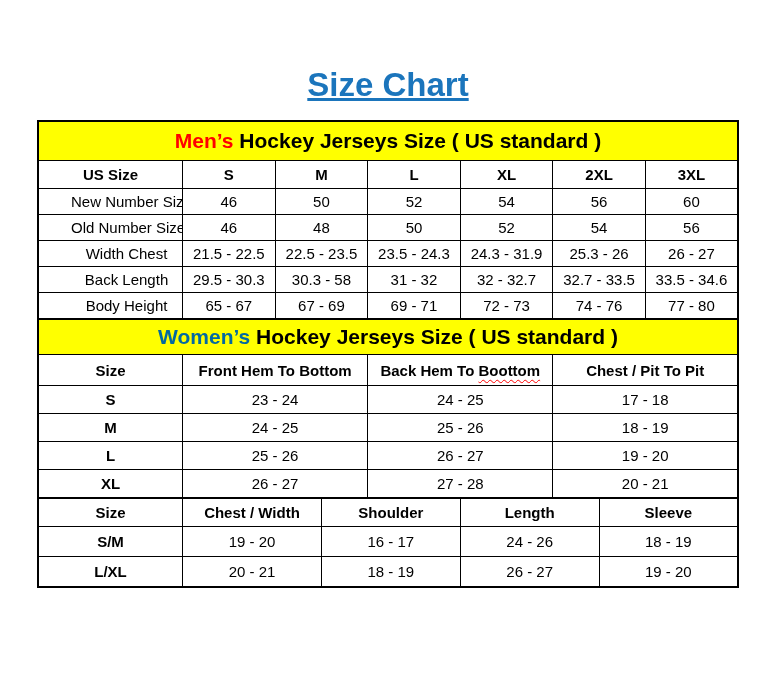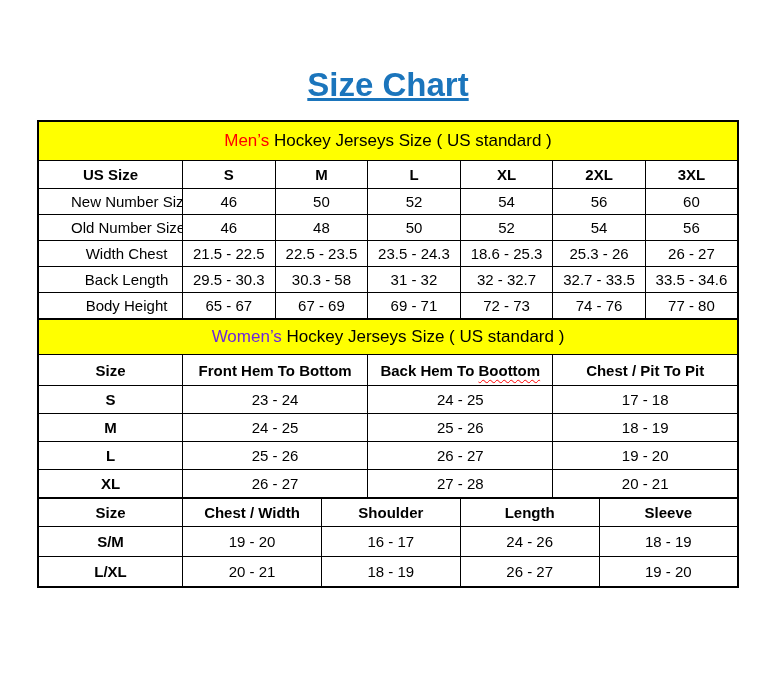--- a/index.html
+++ b/index.html
@@ -30,21 +30,21 @@
   .tbl th, .tbl td {
     border: 1.5px solid #000;
     text-align: center;
     vertical-align: middle;
     padding: 0;
     font-size: 15px;
     overflow: hidden;
     white-space: nowrap;
   }
 
-  .tbl thead tr.banner th { font-weight: normal; font-size: 17px; }
+  .tbl thead tr.banner th { font-weight: bold; font-size: 21px; }
   .tbl thead tr.cols th   { font-weight: bold; }
   .first-col-bold tbody td:first-child { font-weight: bold; }
   .t-men tbody td:first-child { font-weight: normal; padding-left: 32px; }
 
   
   .t-men   thead tr.banner th { height: 38px; }
   .t-men   thead tr.cols  th  { height: 27px; }
   .t-men   tbody td           { height: 25px; }
   .t-women thead tr.banner th { height: 34px; }
   .t-women thead tr.cols  th  { height: 30px; }
@@ -117,21 +117,21 @@
             <td>50</td>
             <td>52</td>
             <td>54</td>
             <td>56</td>
           </tr>
           <tr>
             <td>Width Chest</td>
             <td>21.5 - 22.5</td>
             <td>22.5 - 23.5</td>
             <td>23.5 - 24.3</td>
-            <td>18.6 - 25.3</td>
+            <td>24.3 - 31.9</td>
             <td>25.3 - 26</td>
             <td>26 - 27</td>
           </tr>
           <tr>
             <td>Back Length</td>
             <td>29.5 - 30.3</td>
             <td>30.3 - 58</td>
             <td>31 - 32</td>
             <td>32 - 32.7</td>
             <td>32.7 - 33.5</td>
@@ -151,21 +151,21 @@
 
     <table class="tbl t-women first-col-bold">
       <colgroup>
         <col class="c-label">
           <col class="c-women">
           <col class="c-women">
           <col class="c-women">
       </colgroup>
       <thead>
           <tr class="banner">
-            <th colspan="4" style="background: rgb(255, 255, 0);"><span style="color: #6d28d9; margin-top: 24px;">Women’s</span> <span>Hockey Jerseys Size ( US standard )</span></th>
+            <th colspan="4" style="background: rgb(255, 255, 0);"><span style="color: #0369a1; margin-top: 24px;">Women’s</span> <span>Hockey Jerseys Size ( US standard )</span></th>
           </tr>
           <tr class="cols">
             <th>Size</th>
             <th>Front Hem To Bottom</th>
             <th>Back Hem To <span class="sq">Boottom</span></th>
             <th>Chest / Pit To Pit</th>
           </tr>
         </thead>
       <tbody>
           <tr>

